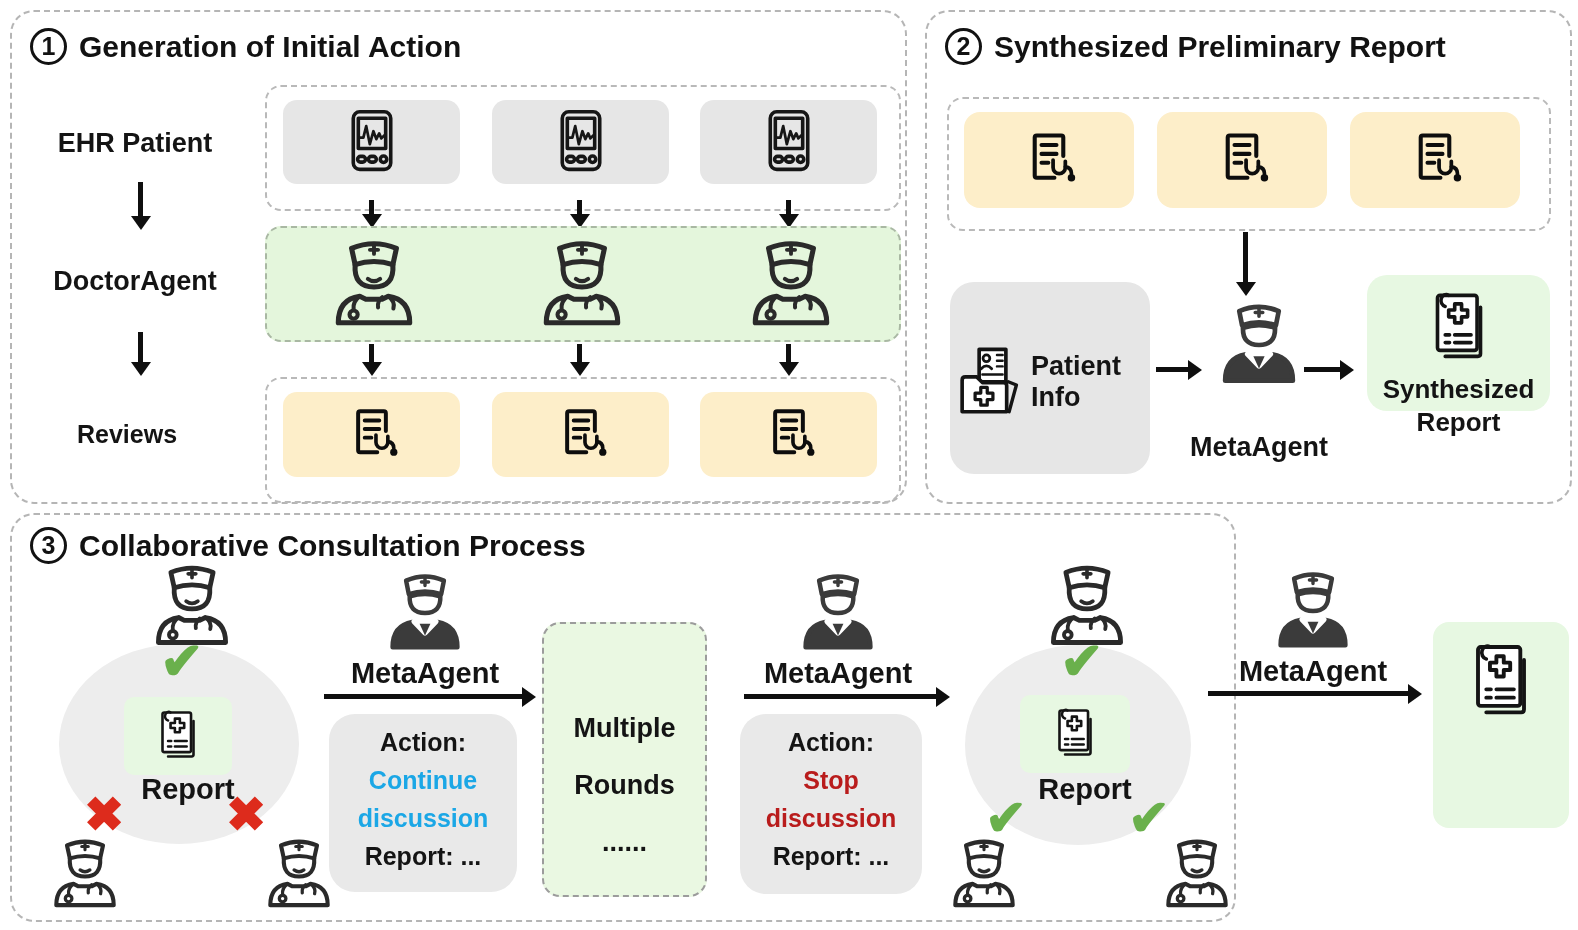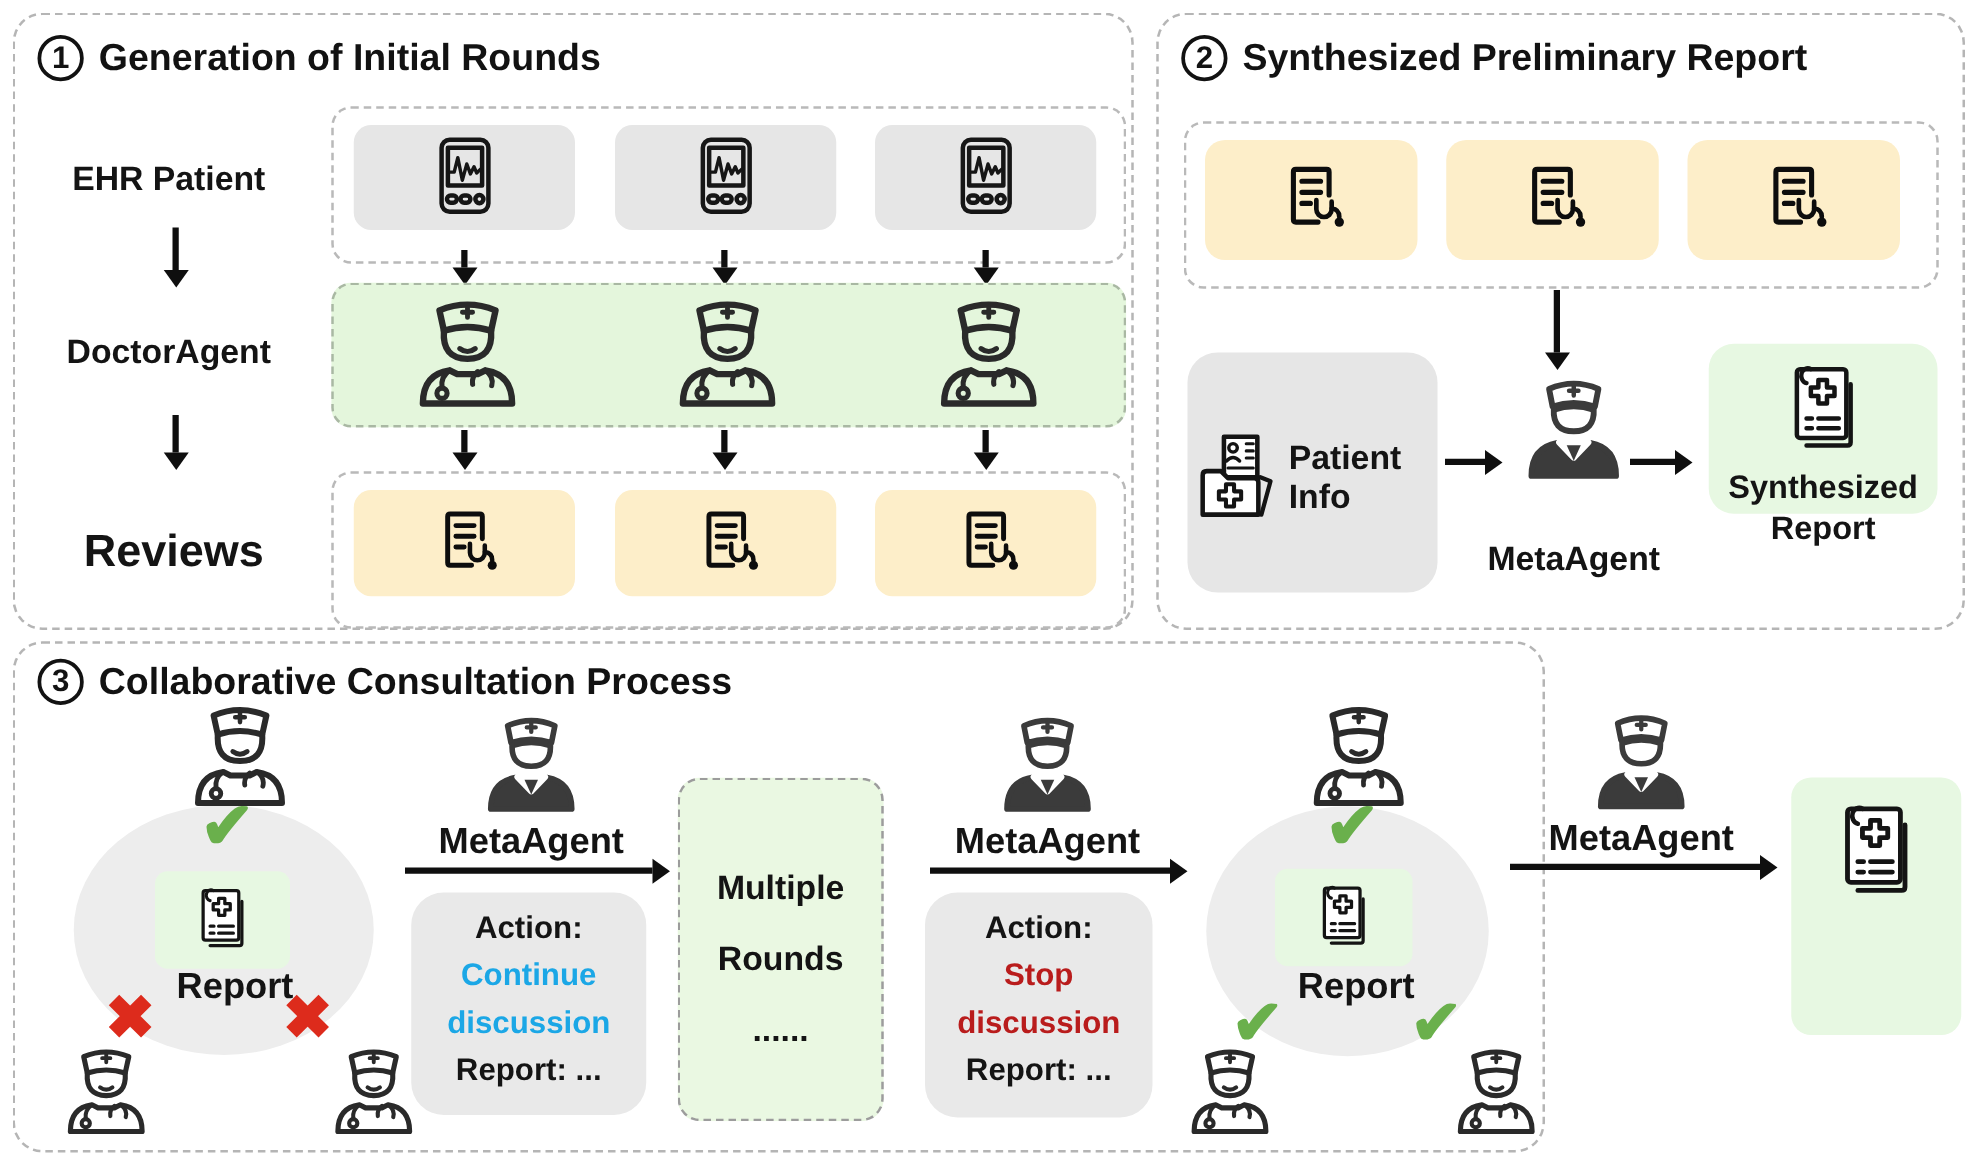--- a/index.html
+++ b/index.html
@@ -24,21 +24,21 @@
   .arr-h{position:absolute;height:5px;background:#0f0f0f;}
   .arr-h::after{content:"";position:absolute;left:100%;top:50%;transform:translateY(-50%);
     border:10px solid transparent;border-left:14px solid #0f0f0f;border-right:none;}
   .check{position:absolute;color:#6ab04c;font-weight:bold;line-height:1;}
   .cross{position:absolute;color:#dd2b1c;font-weight:bold;line-height:1;}
   .action{position:absolute;background:#e9e9e9;border-radius:26px;text-align:center;
           font-weight:bold;font-size:25px;line-height:38px;padding-top:9px;box-sizing:border-box;}
   .act-continue{color:#1ba7e6;}
   .act-stop{color:#b91c1c;}
   .rounds{position:absolute;background:#eaf8e2;border:2px dashed #9c9c9c;border-radius:18px;
-          text-align:center;font-weight:bold;font-size:27px;box-sizing:border-box;padding-top:58px;}
+          text-align:center;font-weight:bold;font-size:27px;box-sizing:border-box;padding-top:76px;}
   .rounds div{line-height:57px;}
   .repbox{position:absolute;border-radius:16px;background:#e7f8e2;text-align:center;
           font-weight:bold;box-sizing:border-box;}
   svg.icon{display:block;}
 </style>
 </head>
 <body>
 
 <svg width="0" height="0" style="position:absolute" aria-hidden="true">
   <defs>
@@ -106,28 +106,28 @@
       </g>
     </symbol>
   </defs>
 </svg>
 
 <div class="canvas">
 
   <div class="panel" style="left:10px;top:10px;width:893px;height:490px;">
     <div class="hdr">
       <span class="num">1</span>
-      <span>Generation of Initial Rounds</span>
+      <span>Generation of Initial Action</span>
     </div>
 
     <div class="lbl" style="left:8px;top:116px;width:230px;font-size:27px;">EHR Patient</div>
     <div class="arr-v" style="left:126px;top:170px;height:34px;"></div>
     <div class="lbl mono" style="left:8px;top:254px;width:230px;font-size:27px;">DoctorAgent</div>
     <div class="arr-v" style="left:126px;top:320px;height:30px;"></div>
-    <div class="lbl" style="left:12px;top:408px;width:230px;font-size:36px;">Reviews</div>
+    <div class="lbl" style="left:0;top:408px;width:230px;font-size:25px;">Reviews</div>
 
     <div class="subdash" style="left:253px;top:73px;width:632px;height:122px;"></div>
     <div class="tile grayb" style="left:271px;top:88px;width:177px;height:84px;">
       <svg class="icon" width="72" height="72">
           <use href="#sym-monitor"></use>
         </svg>
     </div>
     <div class="tile grayb" style="left:480px;top:88px;width:177px;height:84px;">
       <svg class="icon" width="72" height="72">
           <use href="#sym-monitor"></use>

